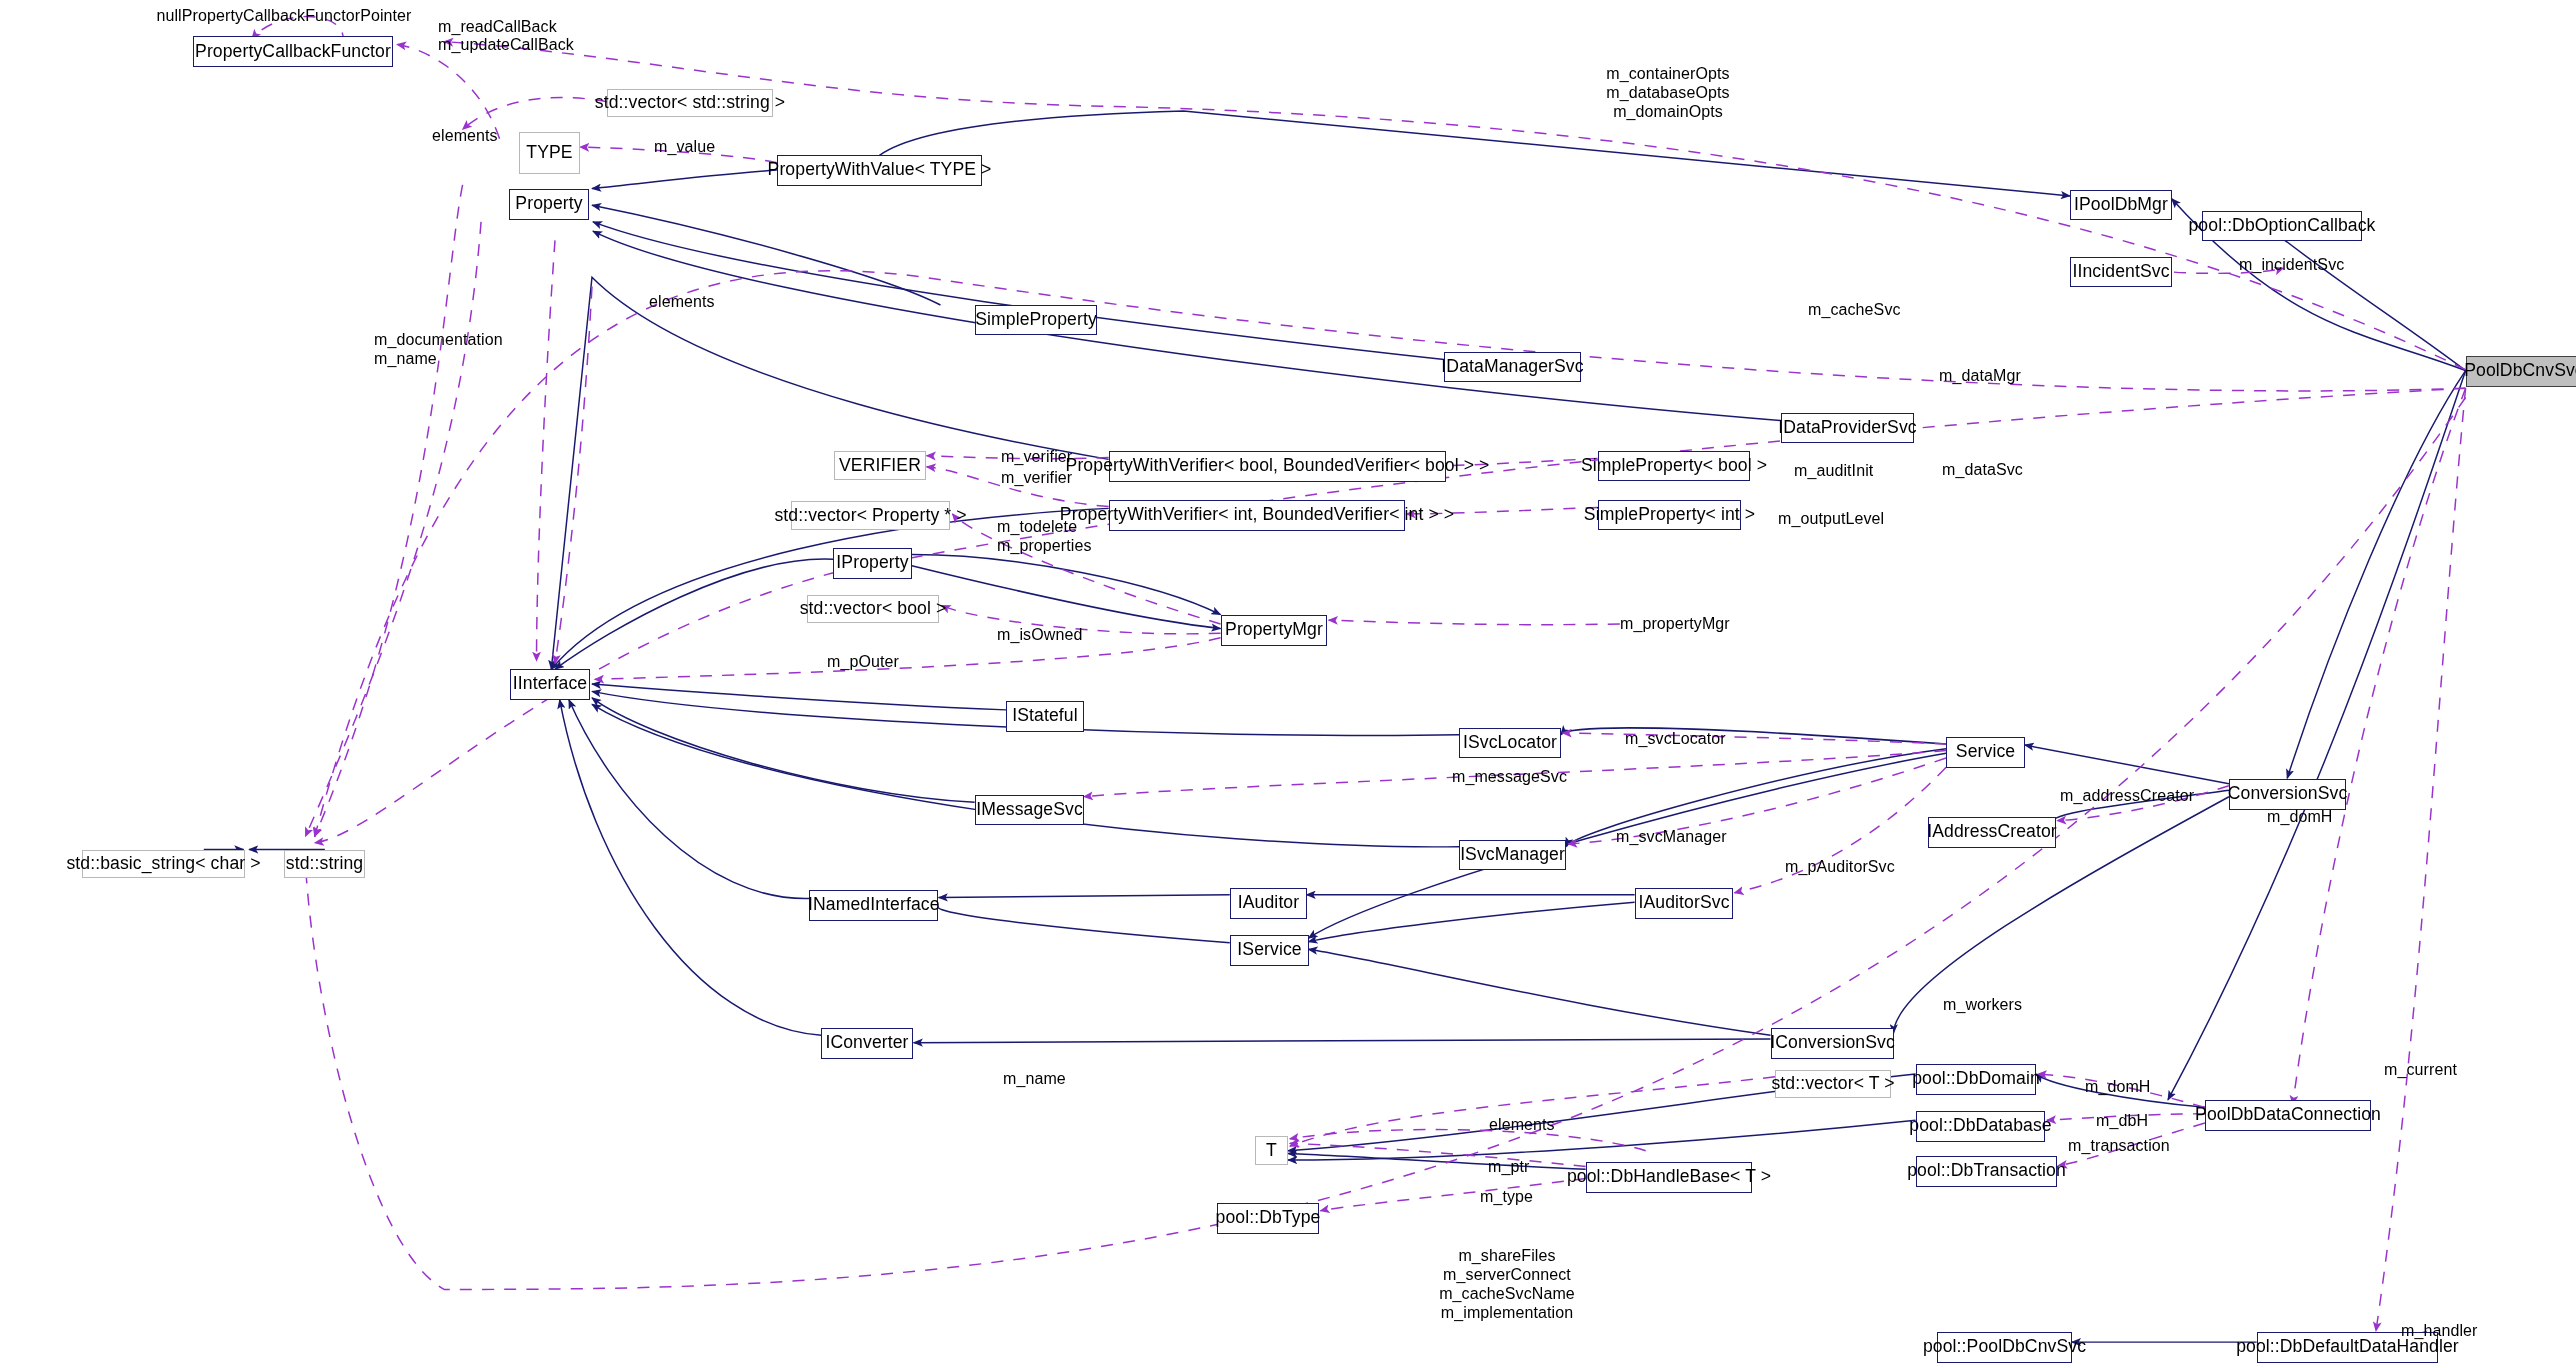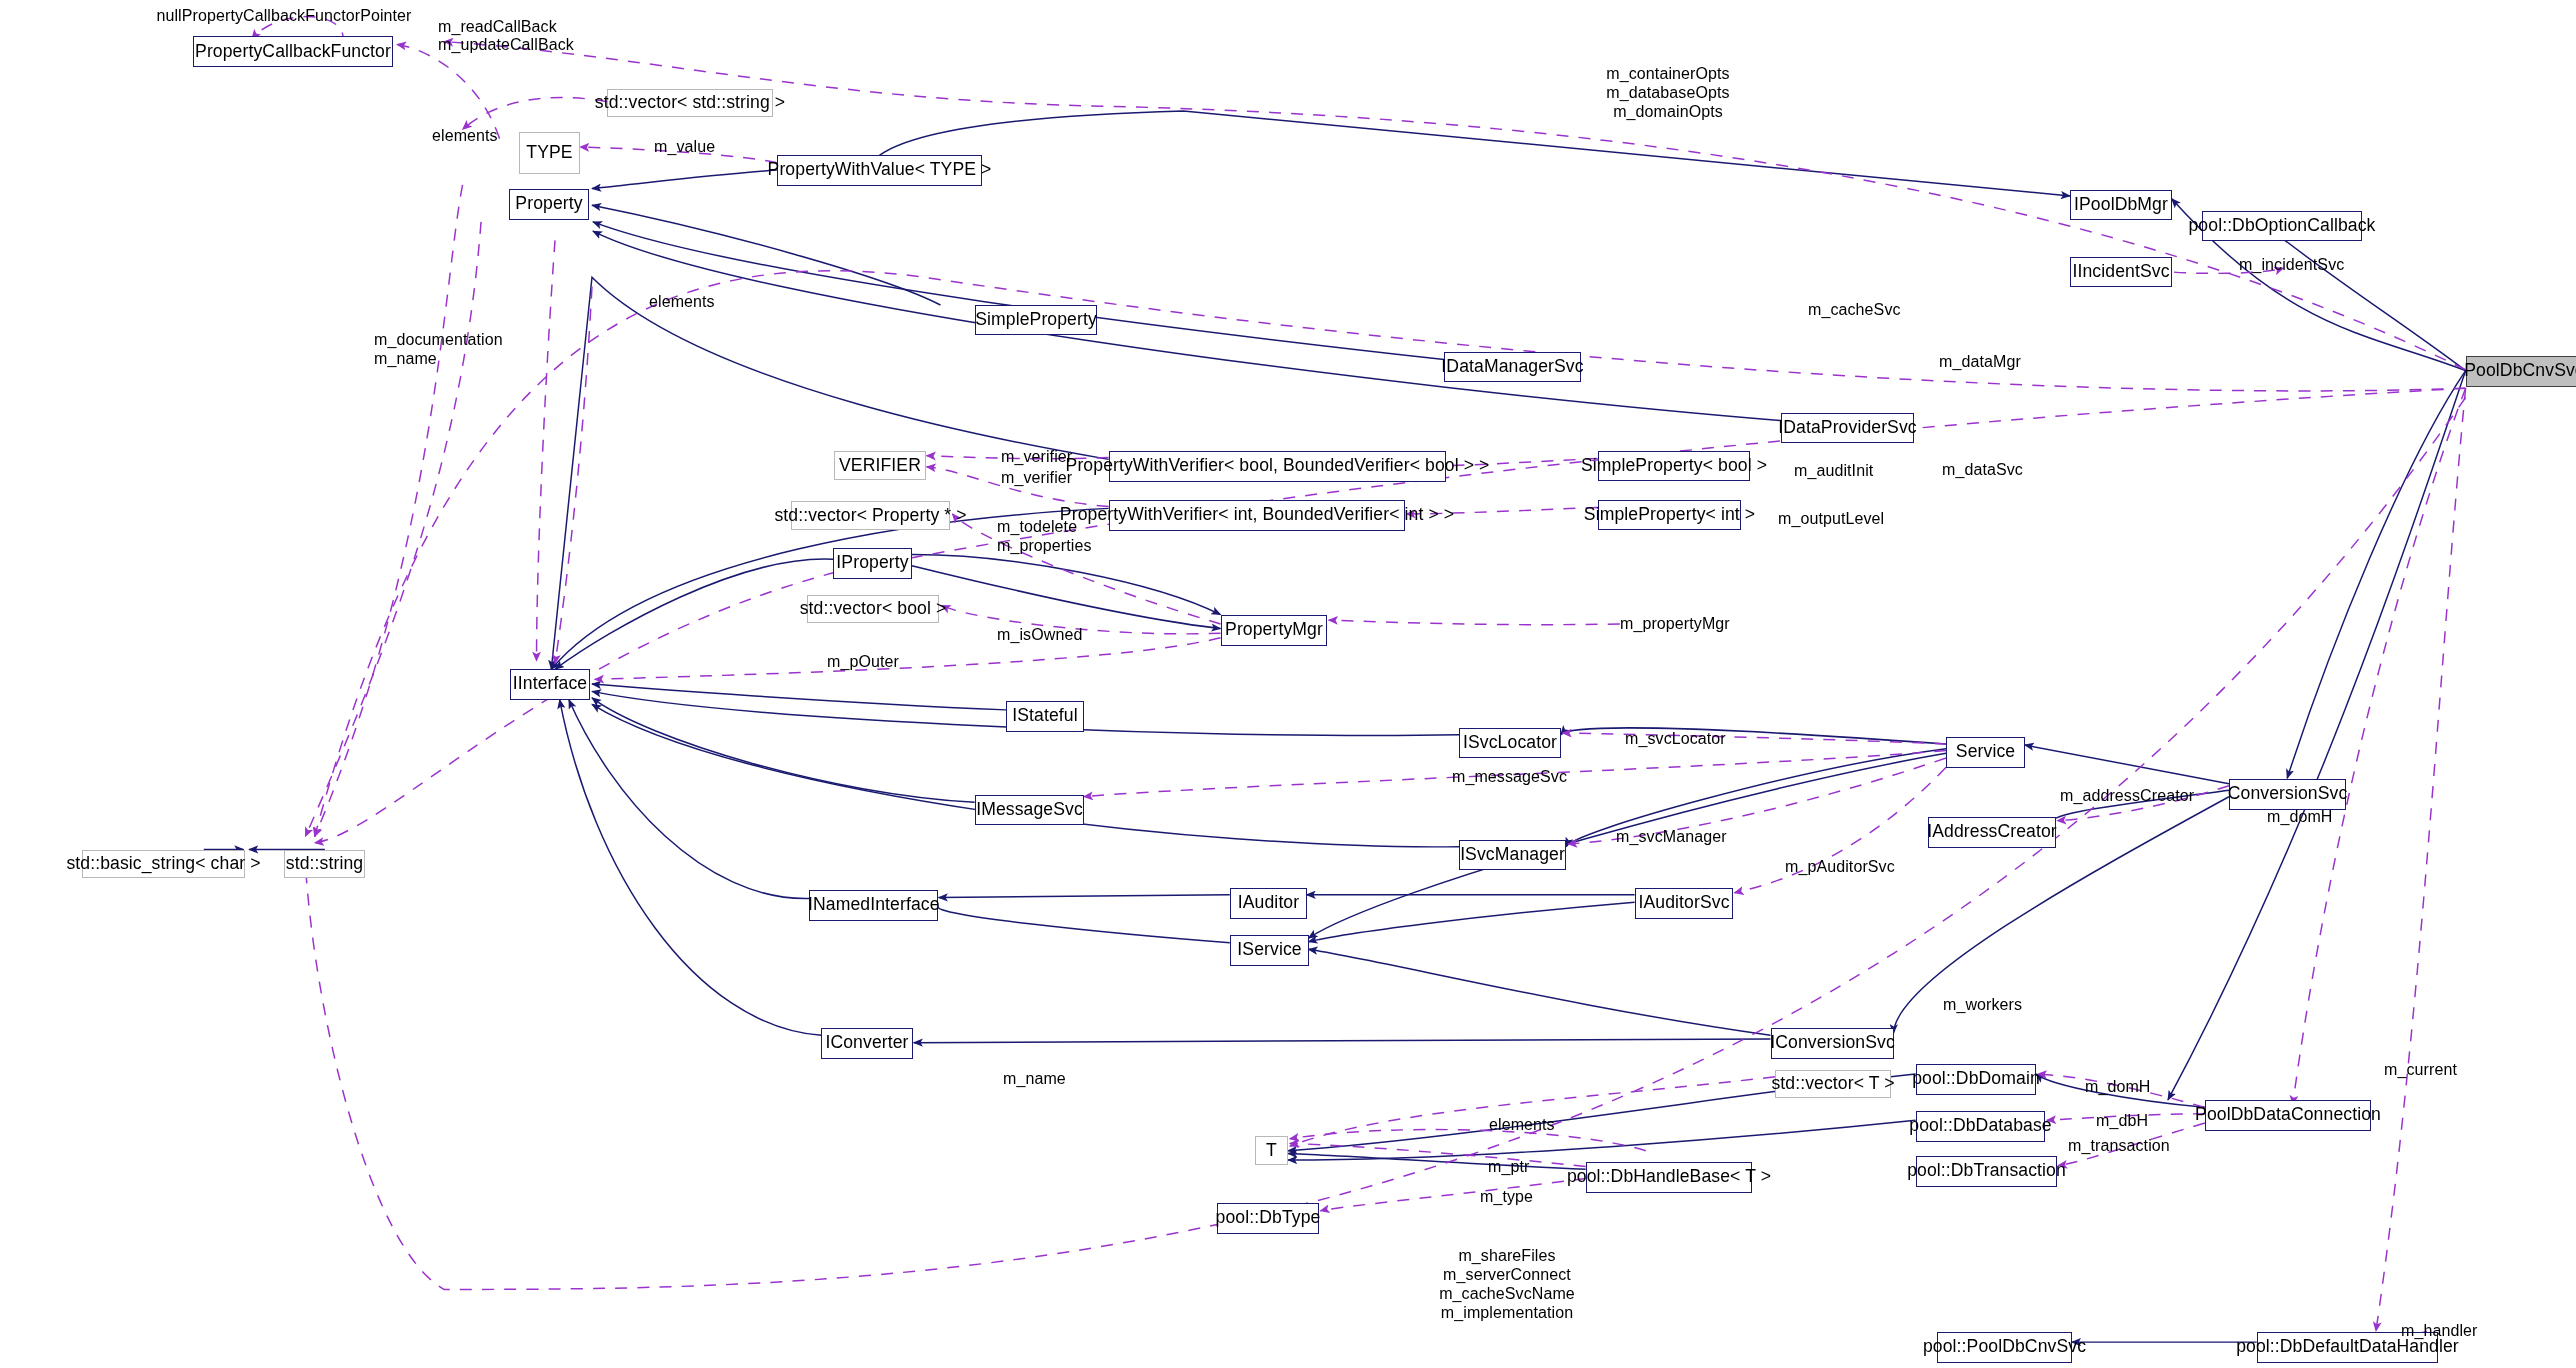--- a/index.html
+++ b/index.html
@@ -193,21 +193,21 @@
       <div class="elabel center" style="left: 1668px; top: 65px;">m_containerOpts
 m_databaseOpts
 m_domainOpts</div>
       <div class="elabel" style="left: 432px; top: 127px;">elements</div>
       <div class="elabel" style="left: 654px; top: 138px;">m_value</div>
       <div class="elabel" style="left: 2239px; top: 256px;">m_incidentSvc</div>
       <div class="elabel" style="left: 649px; top: 293px;">elements</div>
       <div class="elabel" style="left: 1808px; top: 301px;">m_cacheSvc</div>
       <div class="elabel" style="left: 374px; top: 331px;">m_documentation
 m_name</div>
-      <div class="elabel" style="left: 1939px; top: 353px; text-align: center;">m_dataMgr</div>
+      <div class="elabel" style="left: 1939px; top: 367px; text-align: center;">m_dataMgr</div>
       <div class="elabel" style="left: 1001px; top: 448px;">m_verifier</div>
       <div class="elabel" style="left: 1942px; top: 461px;">m_dataSvc</div>
       <div class="elabel" style="left: 1001px; top: 469px;">m_verifier</div>
       <div class="elabel" style="left: 1794px; top: 462px;">m_auditInit</div>
       <div class="elabel" style="left: 997px; top: 518px;">m_todelete
 m_properties</div>
       <div class="elabel" style="left: 1778px; top: 510px;">m_outputLevel</div>
       <div class="elabel" style="left: 997px; top: 626px;">m_isOwned</div>
       <div class="elabel" style="left: 1620px; top: 615px;">m_propertyMgr</div>
       <div class="elabel" style="left: 827px; top: 653px;">m_pOuter</div>

